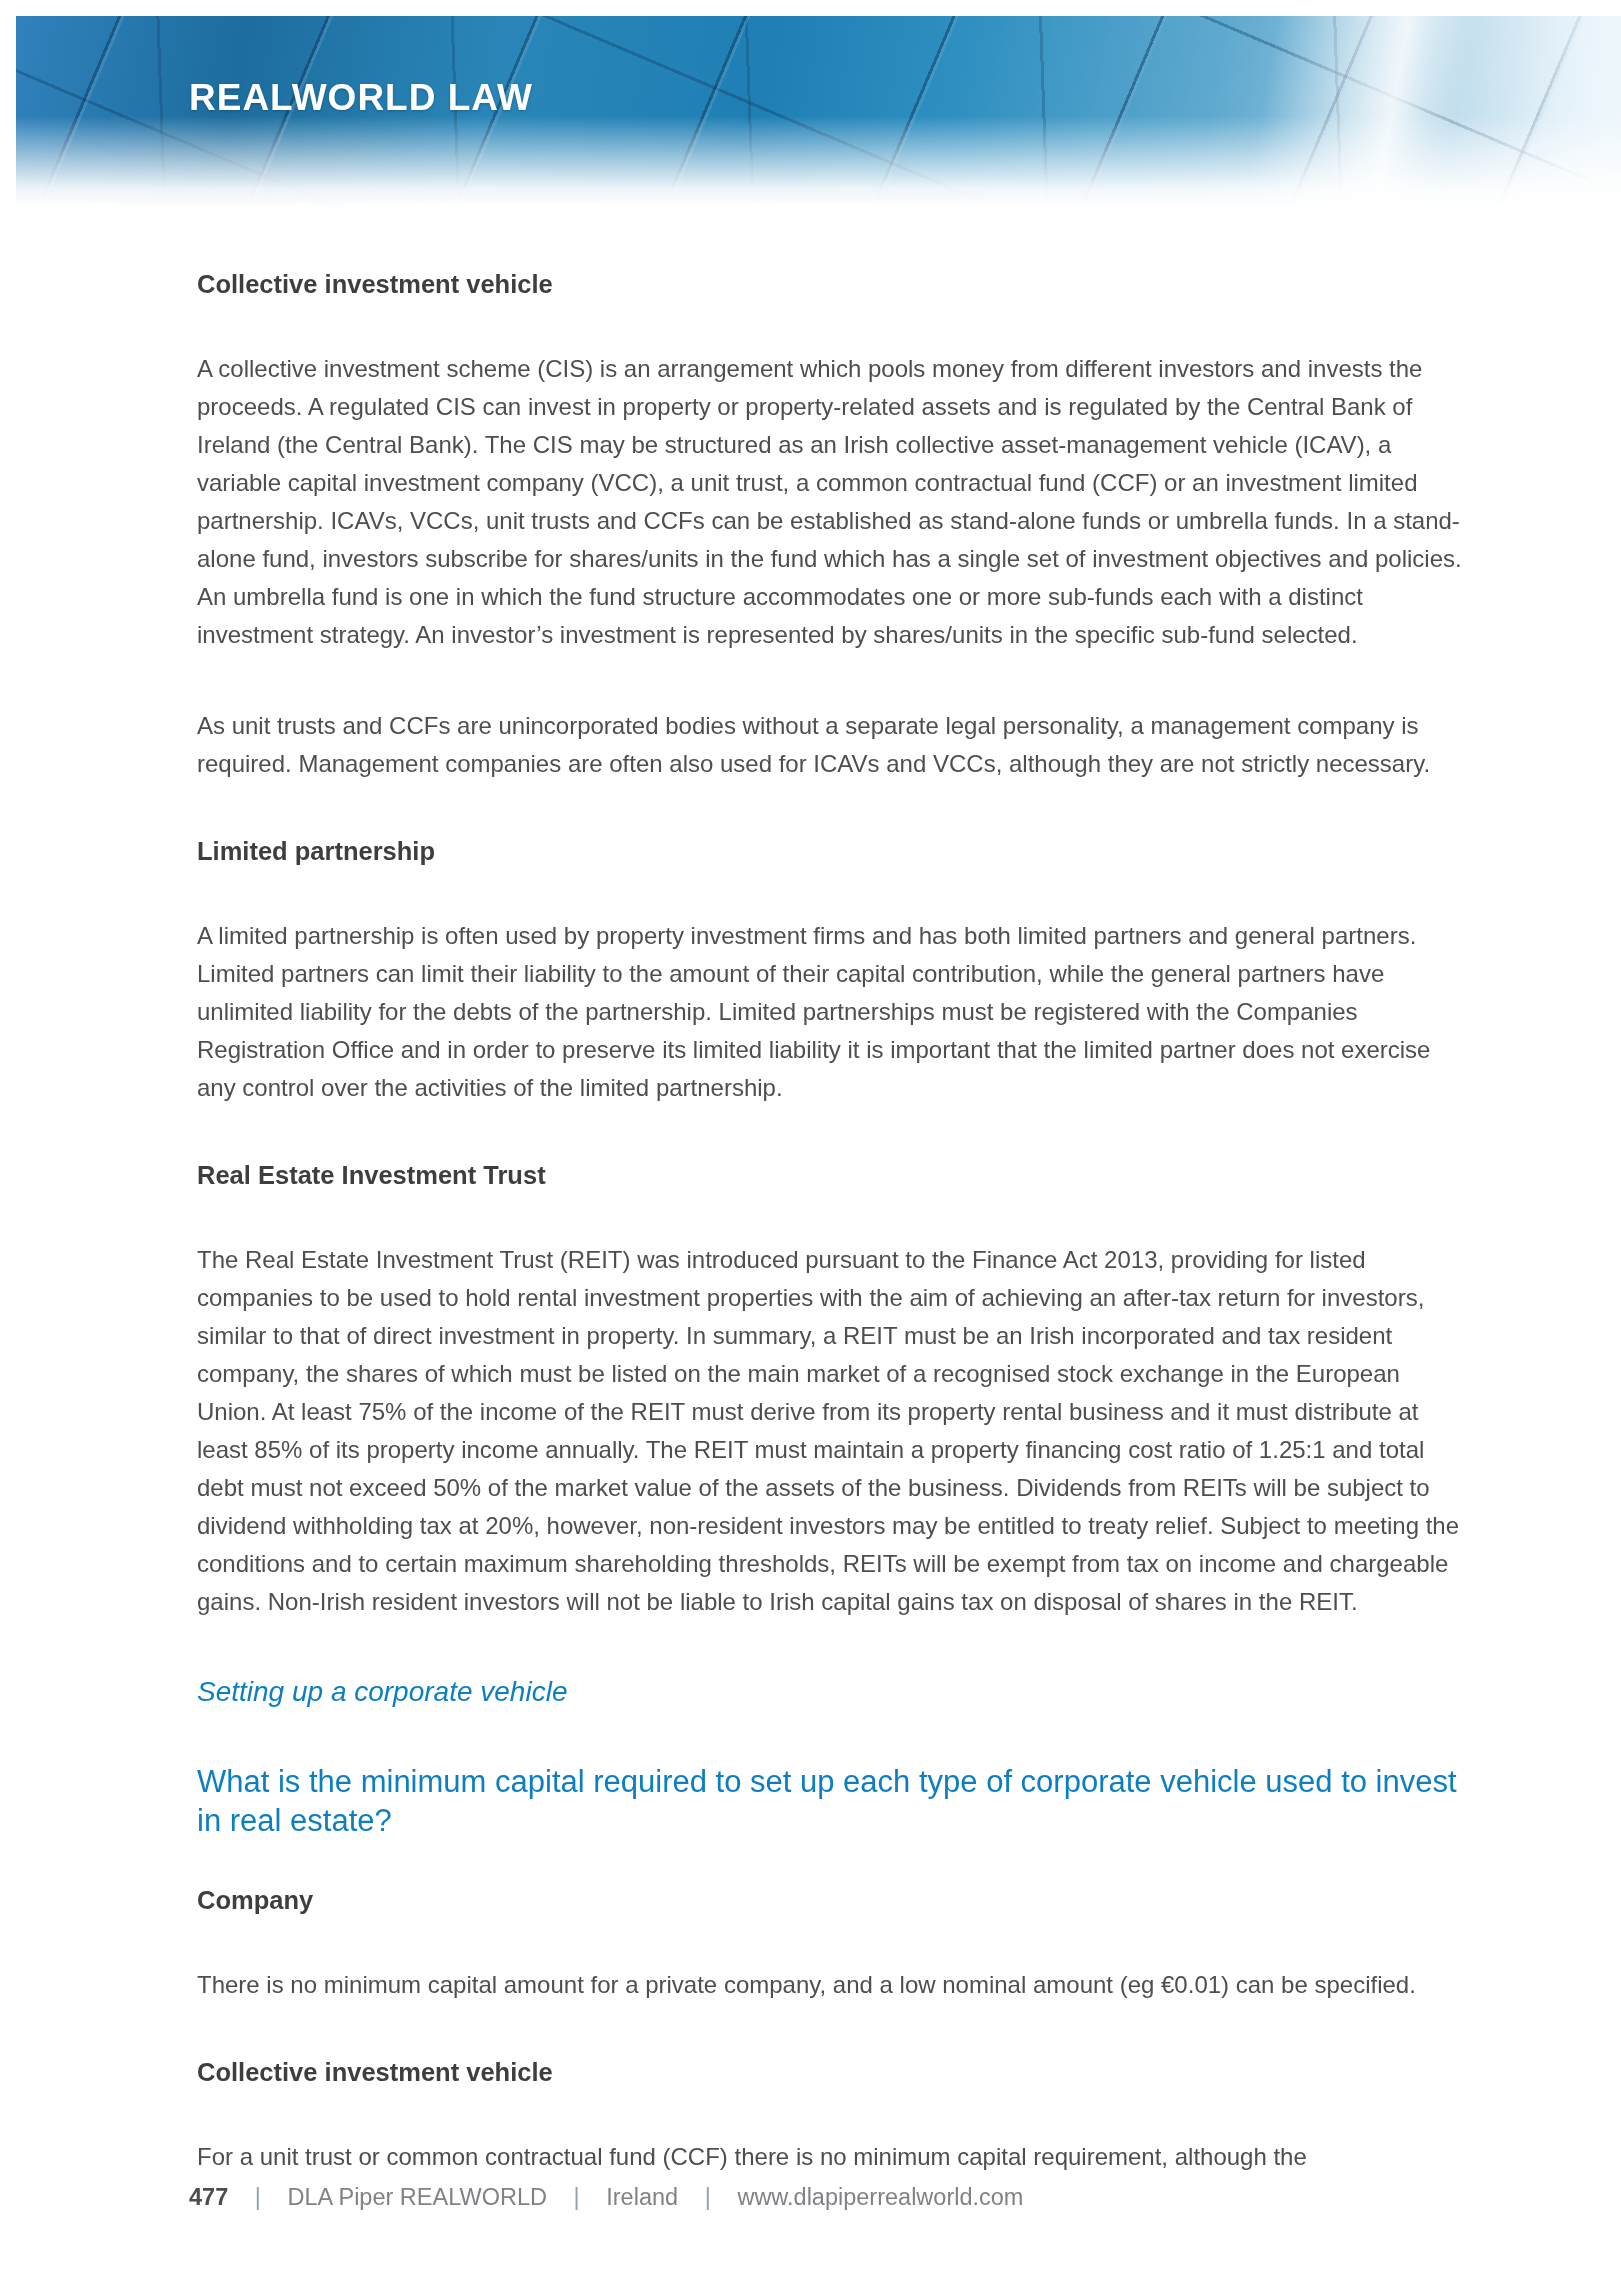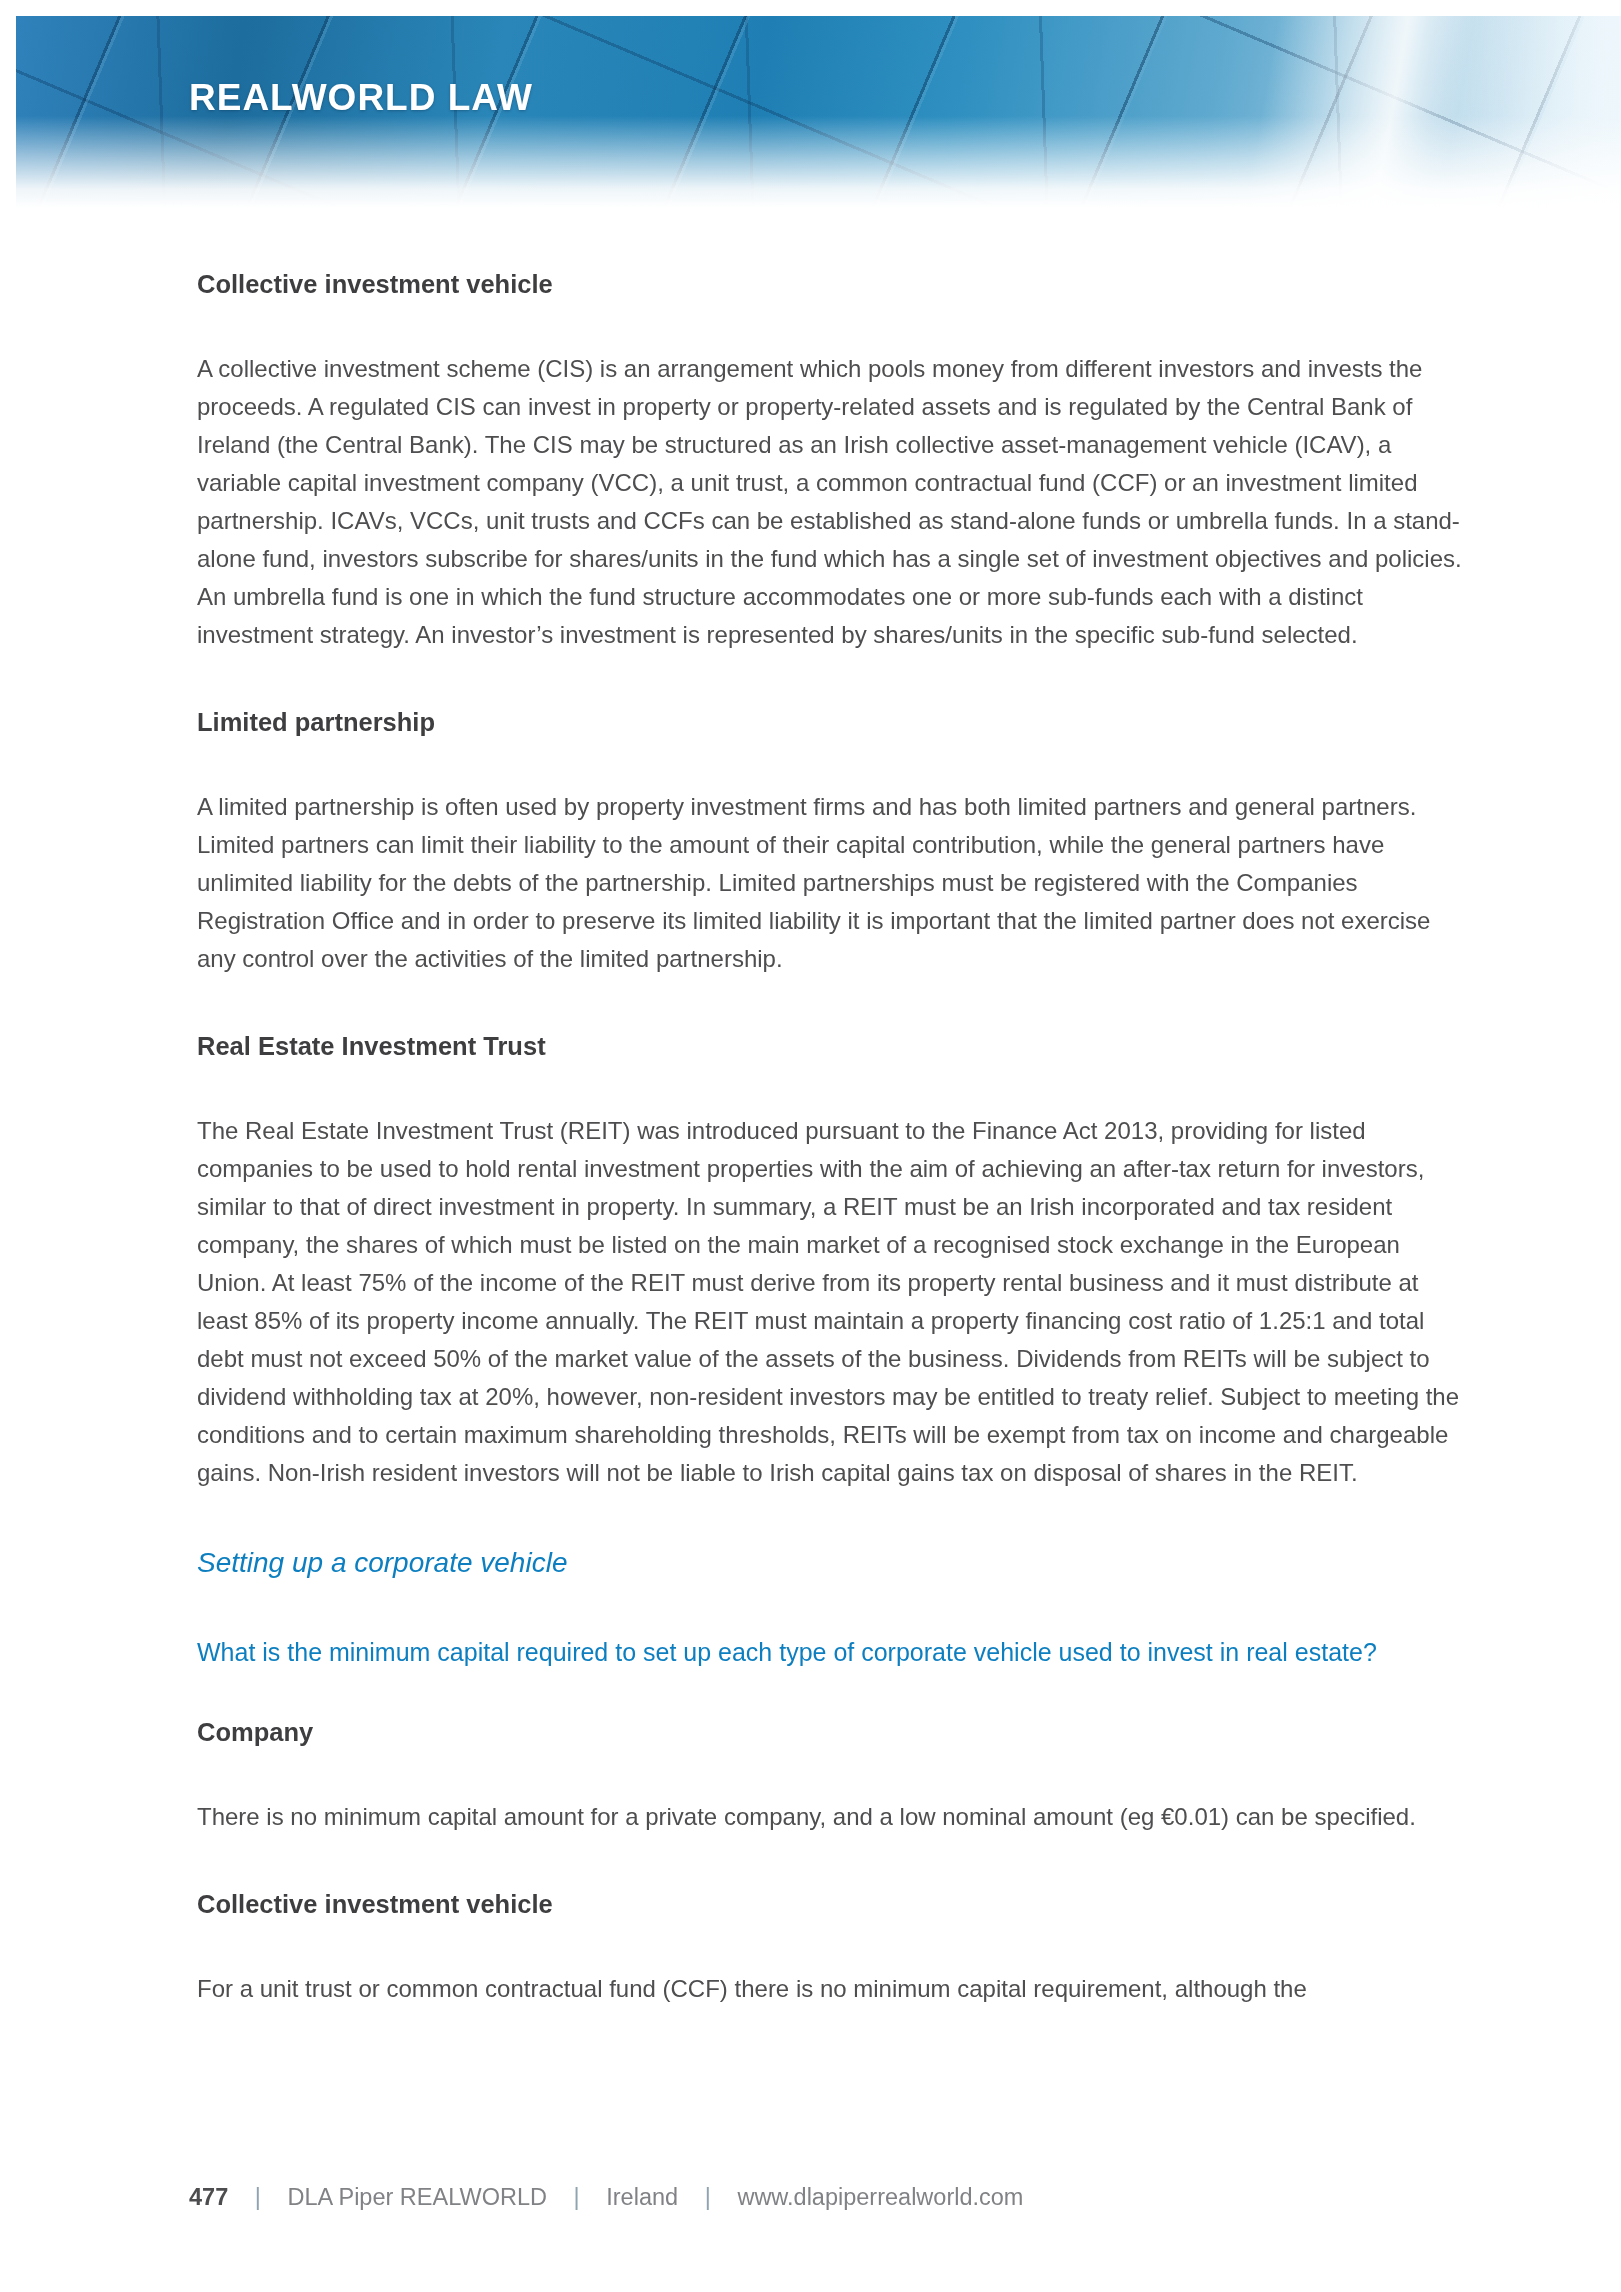--- a/index.html
+++ b/index.html
@@ -84,21 +84,21 @@
     color: #0d7fc0;
     font-size: 28px;
     font-style: italic;
     font-weight: 400;
     line-height: 35px;
     margin: 21.6px 0 37px 0;
   }
 
   .question-blue {
     color: #0d7fc0;
-    font-size: 25px;
+    font-size: 31px;
     font-weight: 400;
     line-height: 39px;
     margin: 0 0 29px 0;
   }
 
   
   .footer {
     position: absolute;
     left: 165px; top: 2160px;
     display: flex;
@@ -114,20 +114,21 @@
 <body>
 
 <div class="header">
   <div class="brand-title">REALWORLD LAW</div>
 </div>
 
 <div class="content">
   <div class="inner">
     <h3 class="sec-heading first">Collective investment vehicle</h3>
     <p class="body-para">A collective investment scheme (CIS) is an arrangement which pools money from different investors and invests the proceeds. A regulated CIS can invest in property or property-related assets and is regulated by the Central Bank of Ireland (the Central Bank). The CIS may be structured as an Irish collective asset-management vehicle (ICAV), a variable capital investment company (VCC), a unit trust, a common contractual fund (CCF) or an investment limited partnership. ICAVs, VCCs, unit trusts and CCFs can be established as stand-alone funds or umbrella funds. In a stand-alone fund, investors subscribe for shares/units in the fund which has a single set of investment objectives and policies. An umbrella fund is one in which the fund structure accommodates one or more sub-funds each with a distinct investment strategy. An investor’s investment is represented by shares/units in the specific sub-fund selected.</p>
+    <p class="body-para">As unit trusts and CCFs are unincorporated bodies without a separate legal personality, a management company is required. Management companies are often also used for ICAVs and VCCs, although they are not strictly necessary.</p>
 
     <h3 class="sec-heading">Limited partnership</h3>
     <p class="body-para">A limited partnership is often used by property investment firms and has both limited partners and general partners. Limited partners can limit their liability to the amount of their capital contribution, while the general partners have unlimited liability for the debts of the partnership. Limited partnerships must be registered with the Companies Registration Office and in order to preserve its limited liability it is important that the limited partner does not exercise any control over the activities of the limited partnership.</p>
 
     <h3 class="sec-heading">Real Estate Investment Trust</h3>
     <p class="body-para">The Real Estate Investment Trust (REIT) was introduced pursuant to the Finance Act 2013, providing for listed companies to be used to hold rental investment properties with the aim of achieving an after-tax return for investors, similar to that of direct investment in property. In summary, a REIT must be an Irish incorporated and tax resident company, the shares of which must be listed on the main market of a recognised stock exchange in the European Union. At least 75% of the income of the REIT must derive from its property rental business and it must distribute at least 85% of its property income annually. The REIT must maintain a property financing cost ratio of 1.25:1 and total debt must not exceed 50% of the market value of the assets of the business. Dividends from REITs will be subject to dividend withholding tax at 20%, however, non-resident investors may be entitled to treaty relief. Subject to meeting the conditions and to certain maximum shareholding thresholds, REITs will be exempt from tax on income and chargeable gains. Non-Irish resident investors will not be liable to Irish capital gains tax on disposal of shares in the REIT.</p>
 
     <div class="section-title-blue">Setting up a corporate vehicle</div>
     <div class="question-blue">What is the minimum capital required to set up each type of corporate vehicle used to invest in real estate?</div>
 

